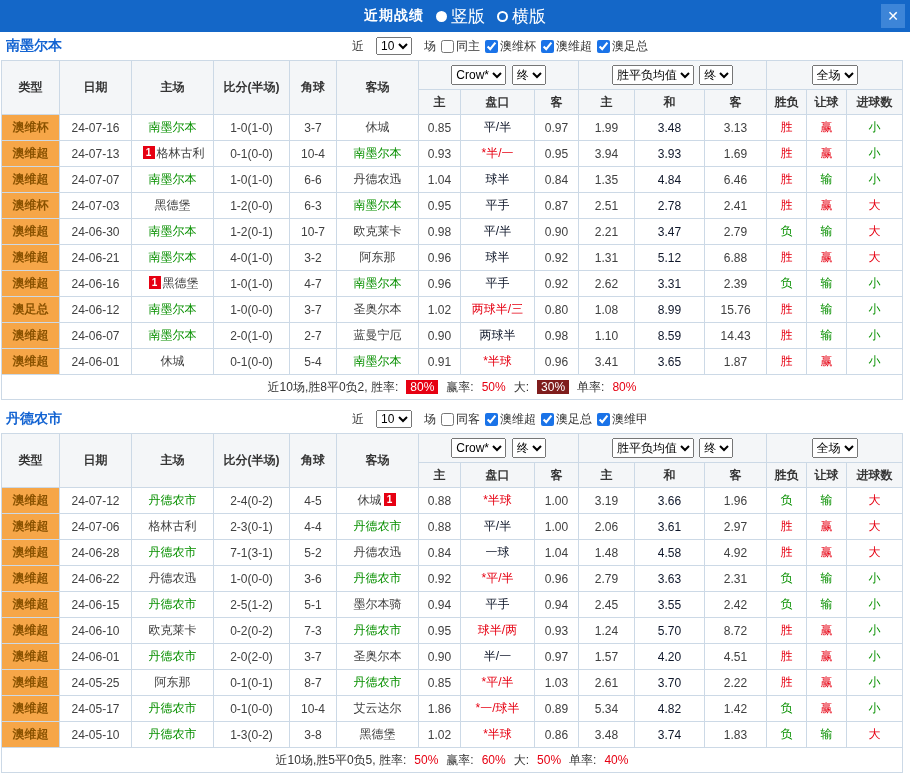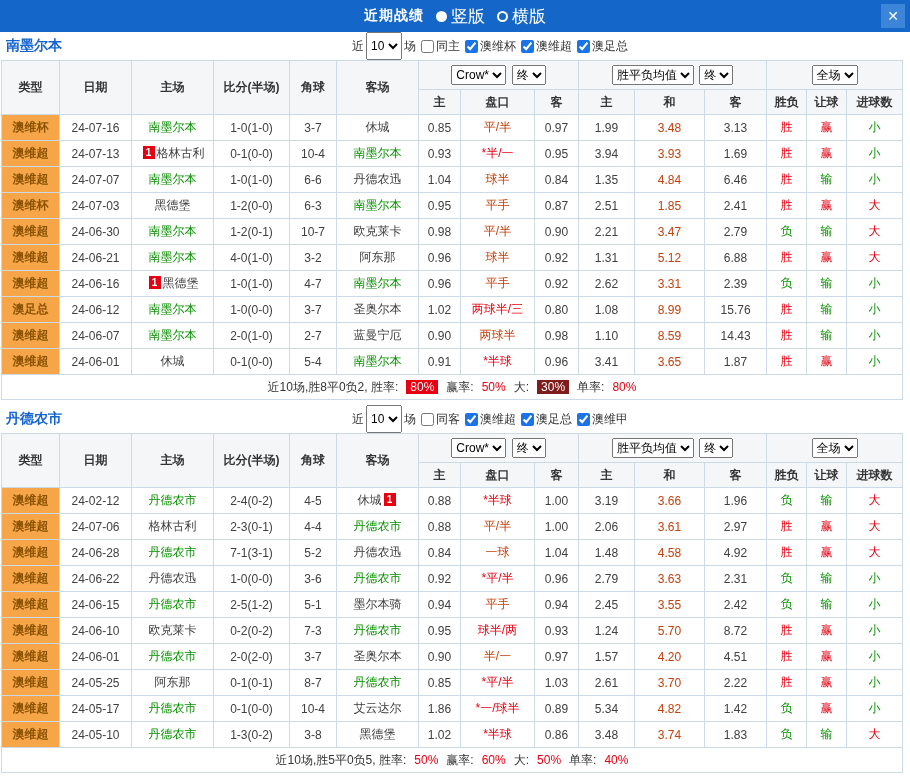--- a/index.html
+++ b/index.html
@@ -10,35 +10,35 @@
   .radio{width:11px;height:11px;border:2px solid #fff;border-radius:50%;display:inline-block;margin:0 4px 0 12px;box-sizing:border-box;vertical-align:-1px;cursor:pointer;}
   .radio.on{background:#fff;}
   .radio-label{font-size:17px;}
   .close-btn{position:absolute;right:5px;top:4px;width:24px;height:24px;background:#3d85d8;color:#fff;display:flex;align-items:center;justify-content:center;font-size:14px;font-weight:bold;cursor:pointer;}
   
   .section{margin-top:0;}
   .section + .section{margin-top:5px;}
   .section-header{height:28px;position:relative;display:flex;align-items:center;}
   .team-name{color:#1464d2;font-weight:bold;font-size:14px;padding-left:6px;}
   .filters{position:absolute;left:352px;display:flex;align-items:center;white-space:nowrap;color:#333;}
-  .filters select{font-size:12px;height:28px;margin:0 2px;}
+  .filters select{font-size:12px;height:18px;margin:0 12px;}
   .cb{display:inline-flex;align-items:center;margin-left:5px;cursor:pointer;}
   .cb input{margin:0 2px 0 0;width:13px;height:13px;accent-color:#1a73e8;}
   
   table{border-collapse:collapse;table-layout:fixed;width:876px;margin:0 1px;}
   th,td{border:1px solid #ccd9e6;text-align:center;padding:0;white-space:nowrap;overflow:hidden;}
   thead th{background:#f4f6f8;font-weight:bold;font-size:12px;color:#333;}
   tr.h1 th{height:28px;}
   tr.h2 th{height:24px;}
   tbody td{height:25px;font-size:12px;color:#404040;}
   thead select{font-size:12px;height:20px;margin:0 1px;}
   .type-cell{background:#f6a648;color:#8a5200;font-weight:bold;}
   .green{color:#089000;}
   .red{color:#e60012;}
-  .blue{color:#c2410c;}
+  .blue{color:#0f172a;}
   .red-card{display:inline-block;background:#e60012;color:#fff;font-size:10px;font-weight:bold;line-height:13px;min-width:10px;height:13px;padding:0 1px;margin:0 2px;vertical-align:1px;}
   .summary-cell{height:24px;text-align:center;background:#fff;}
   .summary-cell span{margin:0 4px;}
   .badge-red{background:#e60012;color:#fff;padding:0 4px;}
   .badge-green{background:#7f1d1d;color:#fff;padding:0 4px;}
 </style>
 </head>
 <body>
 
 <div class="titlebar">
@@ -181,21 +181,21 @@
           <td class="type-cell">澳维杯</td>
           <td>24-07-03</td>
           <td><span>黑德堡</span></td>
           <td>1-2(0-0)</td>
           <td>6-3</td>
           <td><span class="green">南墨尔本</span></td>
           <td>0.95</td>
           <td><span class="blue">平手</span></td>
           <td>0.87</td>
           <td>2.51</td>
-          <td class="blue">1.85</td>
+          <td class="blue">2.78</td>
           <td>2.41</td>
           <td><span class="red">胜</span></td>
           <td><span class="red">赢</span></td>
           <td><span class="red">大</span></td>
         </tr>
         <tr>
           <td class="type-cell">澳维超</td>
           <td>24-06-30</td>
           <td><span class="green">南墨尔本</span></td>
           <td>1-2(0-1)</td>
@@ -376,21 +376,21 @@
         <th>和</th>
         <th>客</th>
         <th>胜负</th>
         <th>让球</th>
         <th>进球数</th>
       </tr>
     </thead>
     <tbody>
         <tr>
           <td class="type-cell">澳维超</td>
-          <td>24-02-12</td>
+          <td>24-07-12</td>
           <td><span class="green">丹德农市</span></td>
           <td>2-4(0-2)</td>
           <td>4-5</td>
           <td><span>休城</span><span class="red-card">1</span></td>
           <td>0.88</td>
           <td><span class="red">*半球</span></td>
           <td>1.00</td>
           <td>3.19</td>
           <td class="blue">3.66</td>
           <td>1.96</td>

